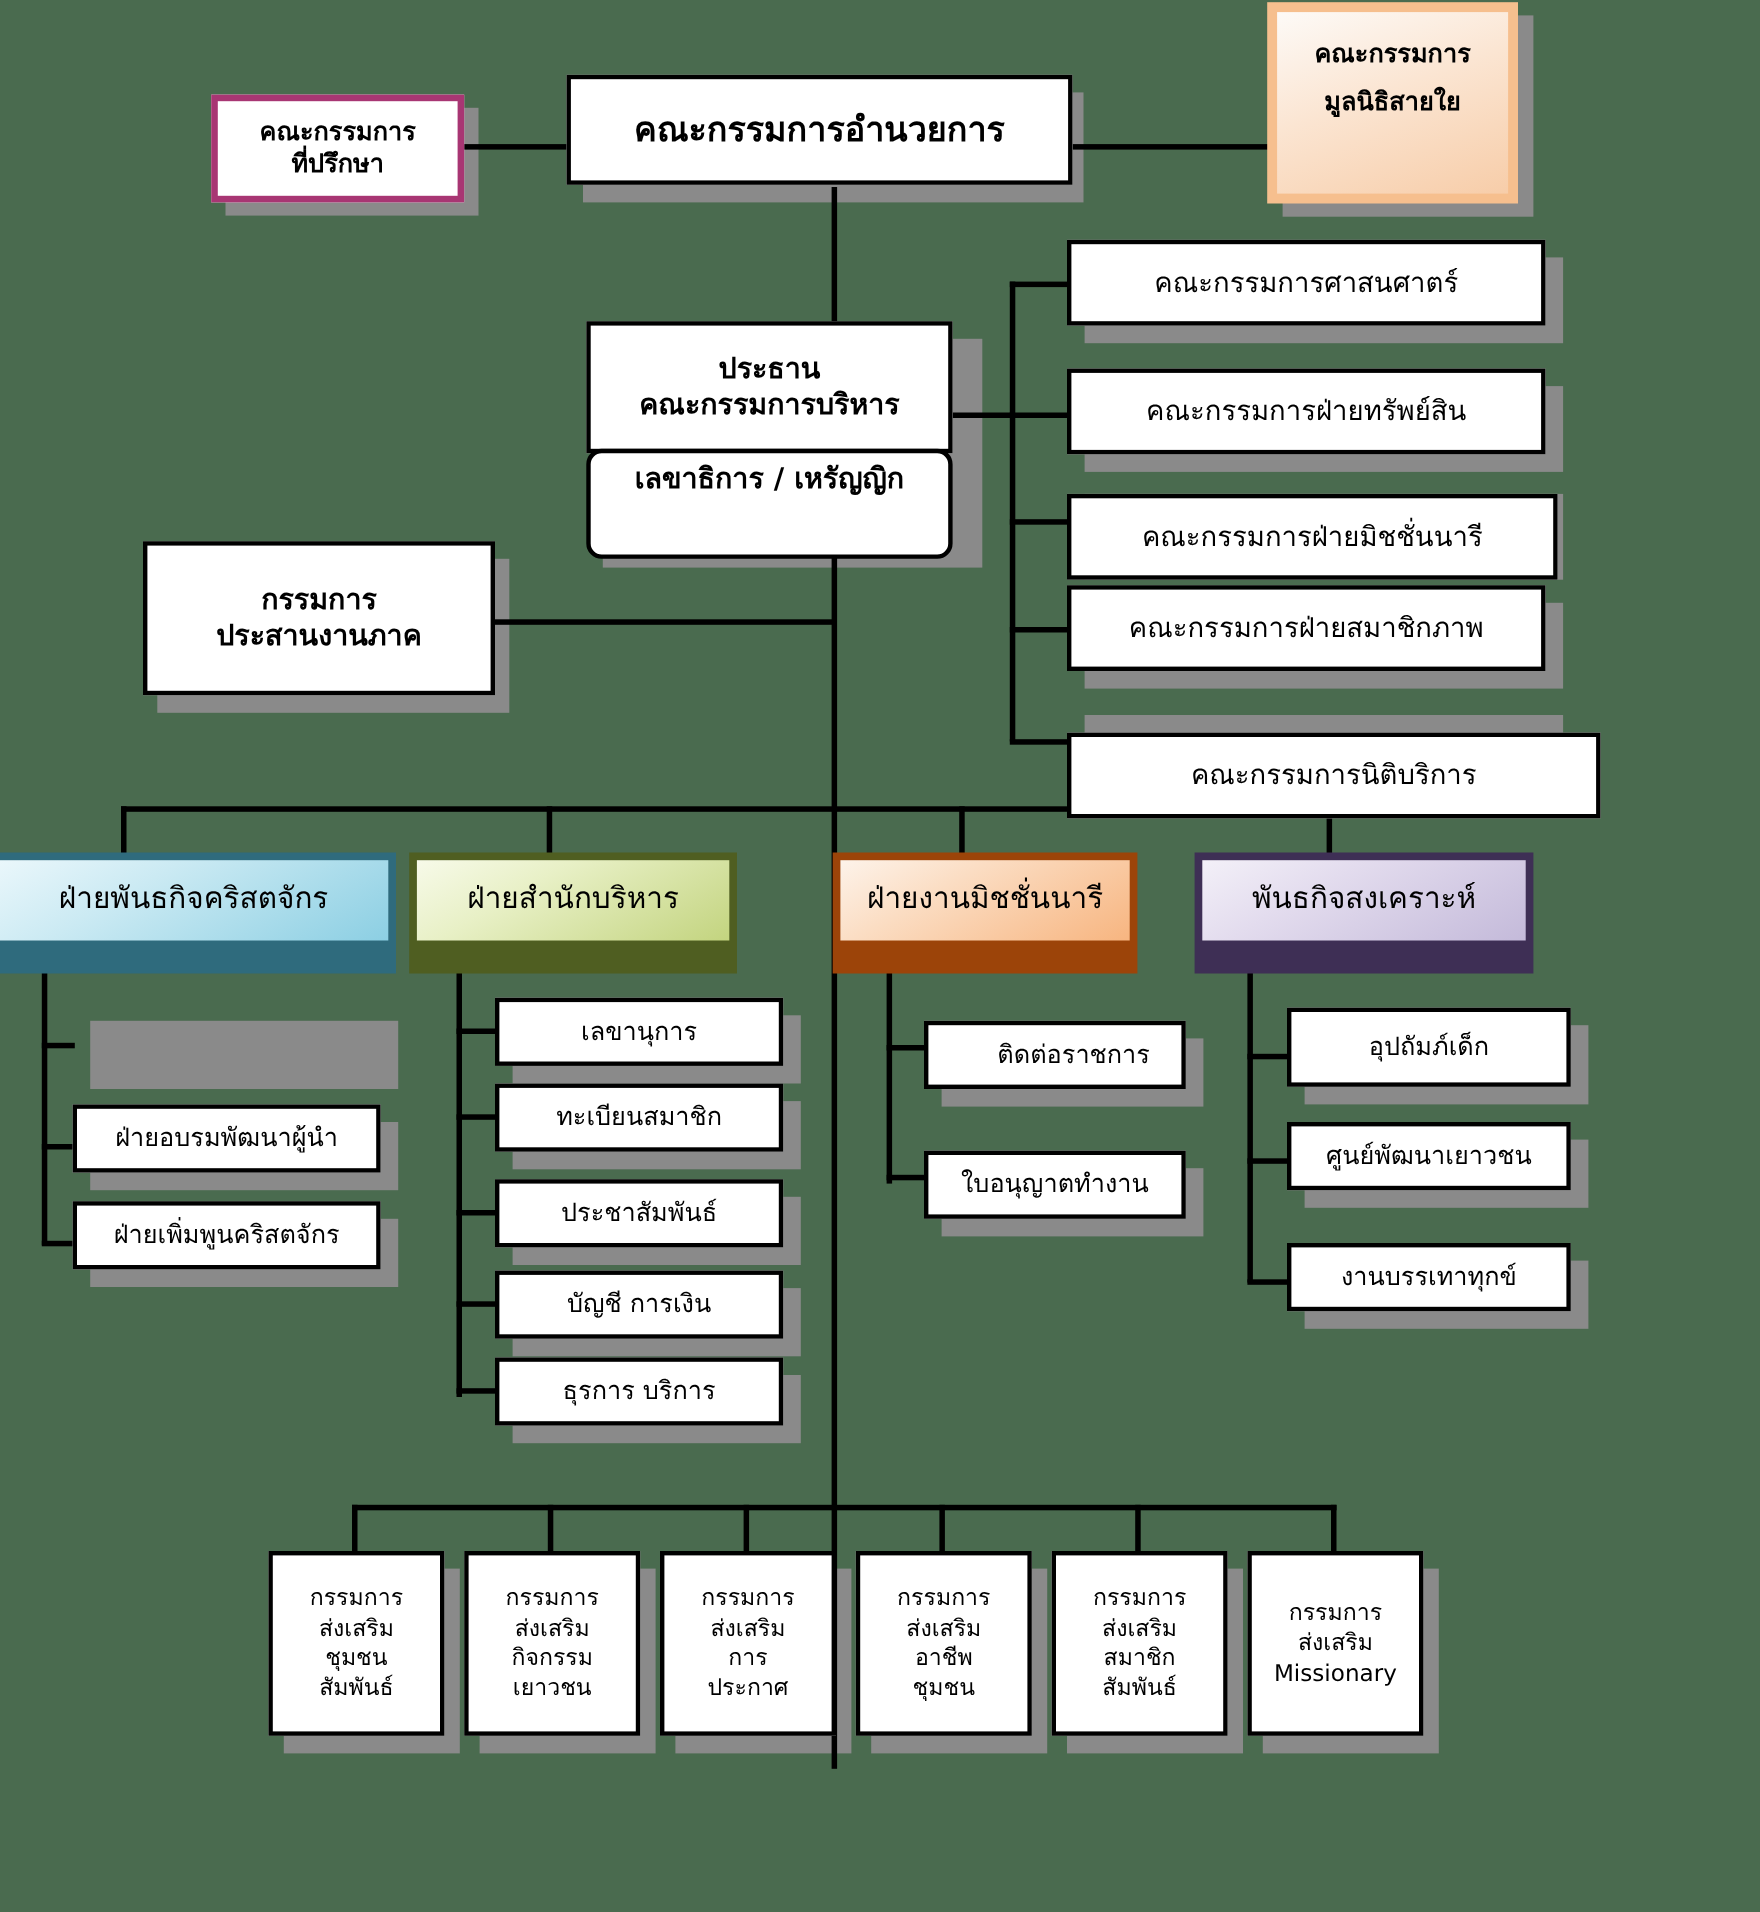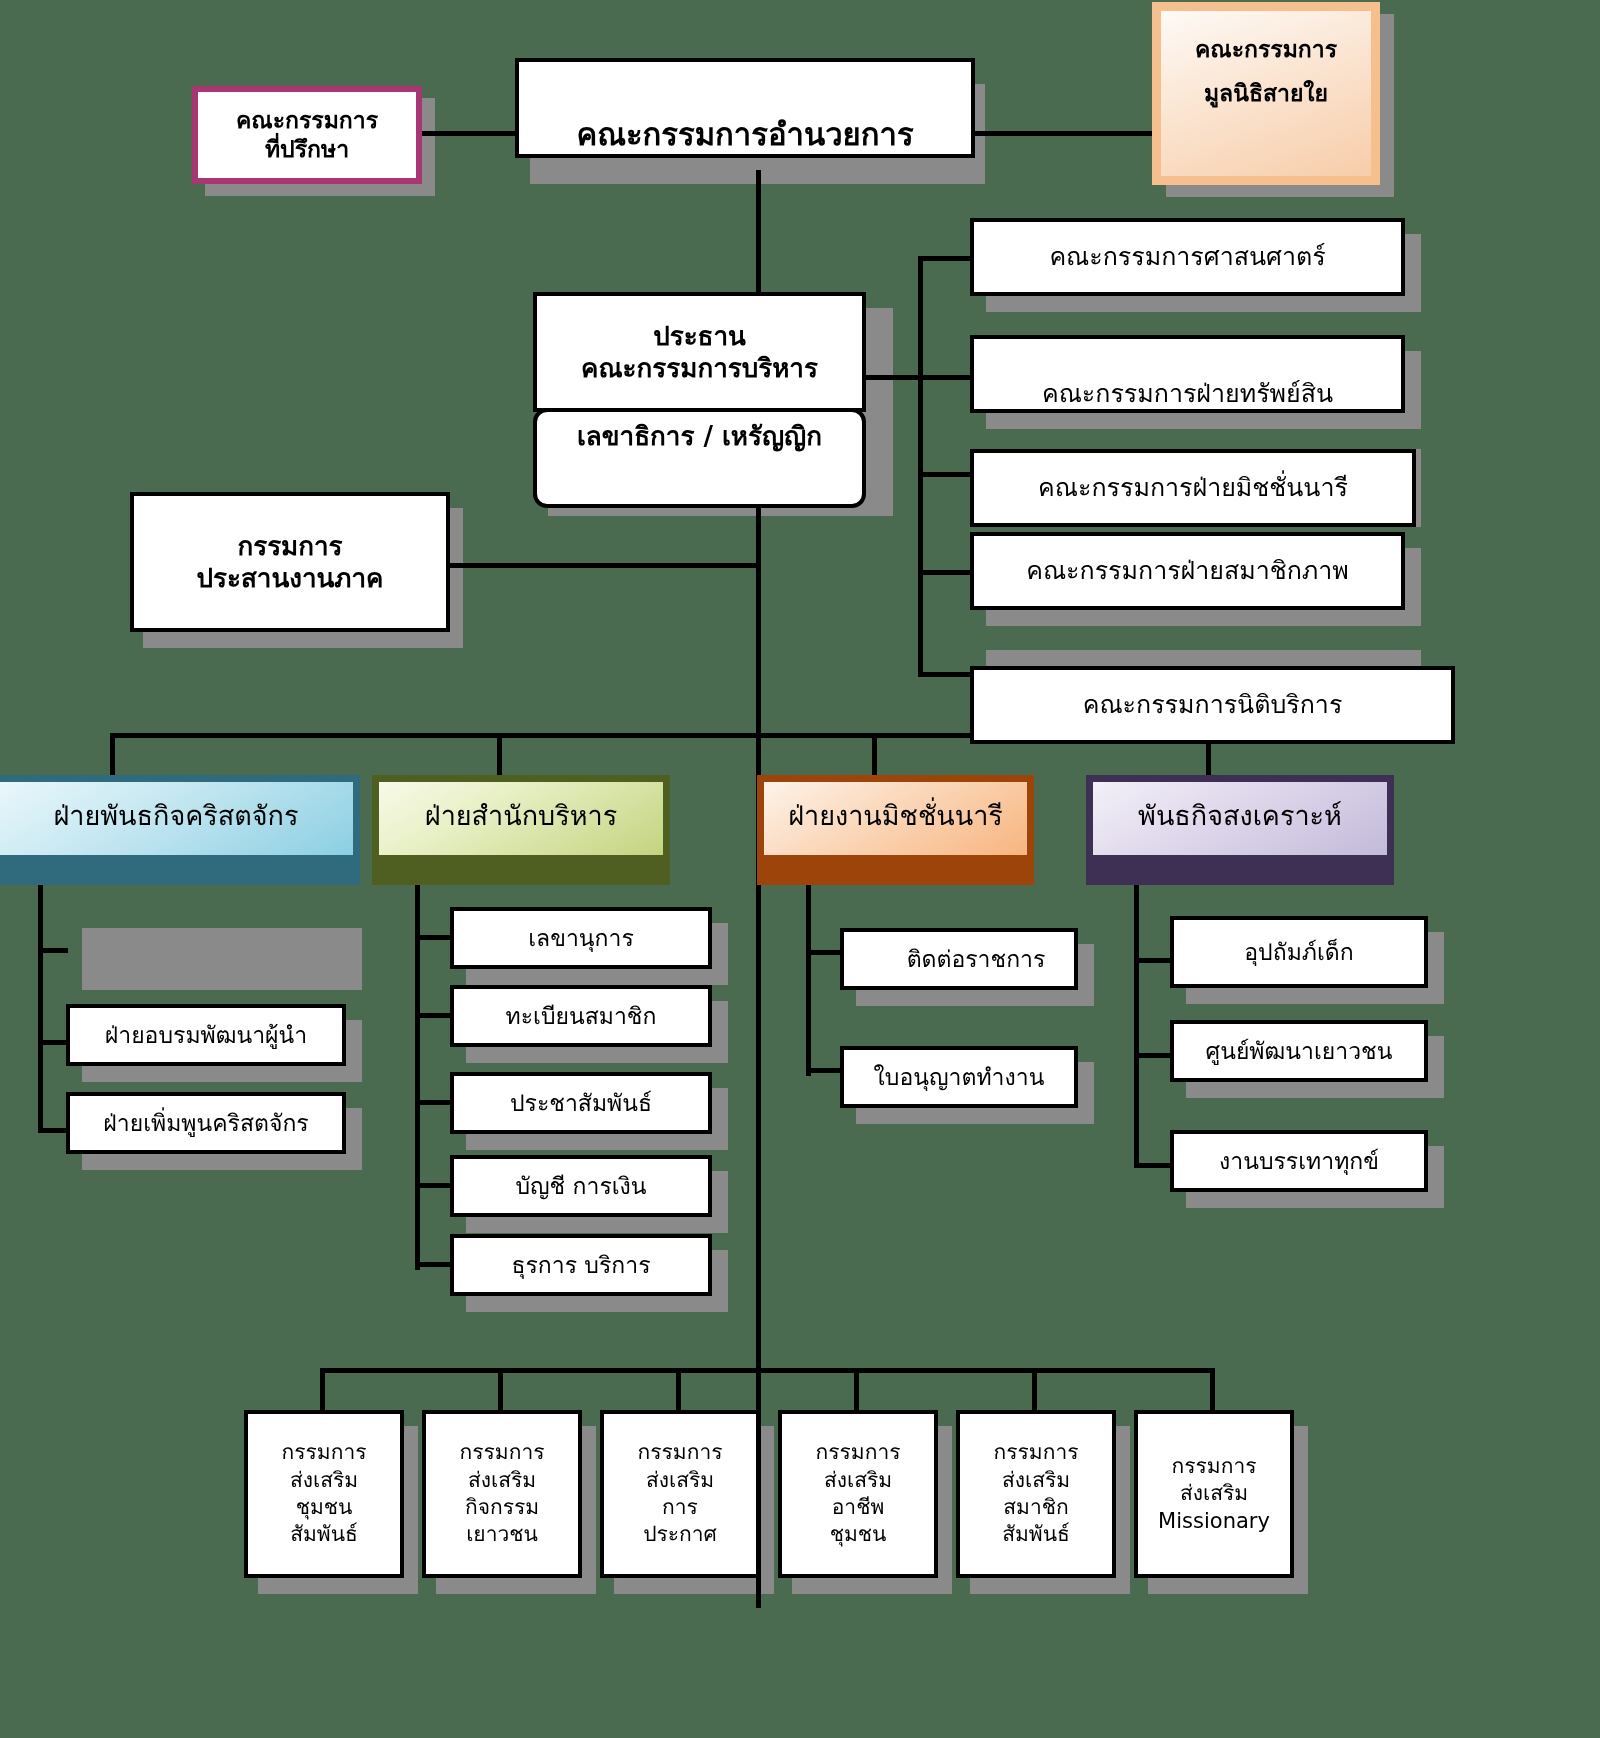--- a/index.html
+++ b/index.html
@@ -132,21 +132,21 @@
   <div class="ln v" style="left:1032px; top:1368px; height:42px;"></div>
   <div class="ln v" style="left:1210px; top:1368px; height:42px;"></div>
 
   <div class="shadow" style="left:205px; top:98px; width:230px; height:98px;"></div>
   <div class="box advisor-box" style="left:192px; top:86px; width:230px; height:98px;">
     <span class="lbl" style="white-space:pre-line">คณะกรรมการ
 ที่ปรึกษา</span>
   </div>
 
   <div class="shadow" style="left:530px; top:84px; width:455px; height:100px;"></div>
-  <div class="box root-box" style="left:515px; top:58px; width:460px; height:100px;align-items:flex-end;">
+  <div class="box root-box" style="left:515px; top:68px; width:460px; height:100px;">
     <span class="lbl">คณะกรรมการอำนวยการ</span>
   </div>
 
   <div class="shadow" style="left:1166px; top:14px; width:228px; height:183px;"></div>
   <div class="box foundation-box" style="left:1152px; top:2px; width:228px; height:183px; padding:9px;">
     <div class="foundation-inner">
       <span class="lbl" style="white-space:pre-line; line-height:1.9;">คณะกรรมการ
 มูลนิธิสายใย</span>
     </div>
   </div>
@@ -165,21 +165,21 @@
     <span class="lbl" style="white-space:pre-line">กรรมการ
 ประสานงานภาค</span>
   </div>
 
   <div class="shadow" style="left:986px; top:234px; width:435px; height:78px;"></div>
   <div class="box right-box" style="left:970px; top:218px; width:435px; height:78px;">
     <span class="lbl">คณะกรรมการศาสนศาตร์</span>
   </div>
 
   <div class="shadow" style="left:986px; top:351px; width:435px; height:78px;"></div>
-  <div class="box right-box" style="left:970px; top:335px; width:435px; height:78px;align-items:flex-end;">
+  <div class="box right-box" style="left:970px; top:335px; width:435px; height:78px;">
     <span class="lbl">คณะกรรมการฝ่ายทรัพย์สิน</span>
   </div>
 
   <div class="shadow" style="left:986px; top:449px; width:435px; height:78px;"></div>
   <div class="box right-box" style="left:970px; top:449px; width:446px; height:78px;">
     <span class="lbl">คณะกรรมการฝ่ายมิชชั่นนารี</span>
   </div>
 
   <div class="shadow" style="left:986px; top:548px; width:435px; height:78px;"></div>
   <div class="box right-box" style="left:970px; top:532px; width:435px; height:78px;">

